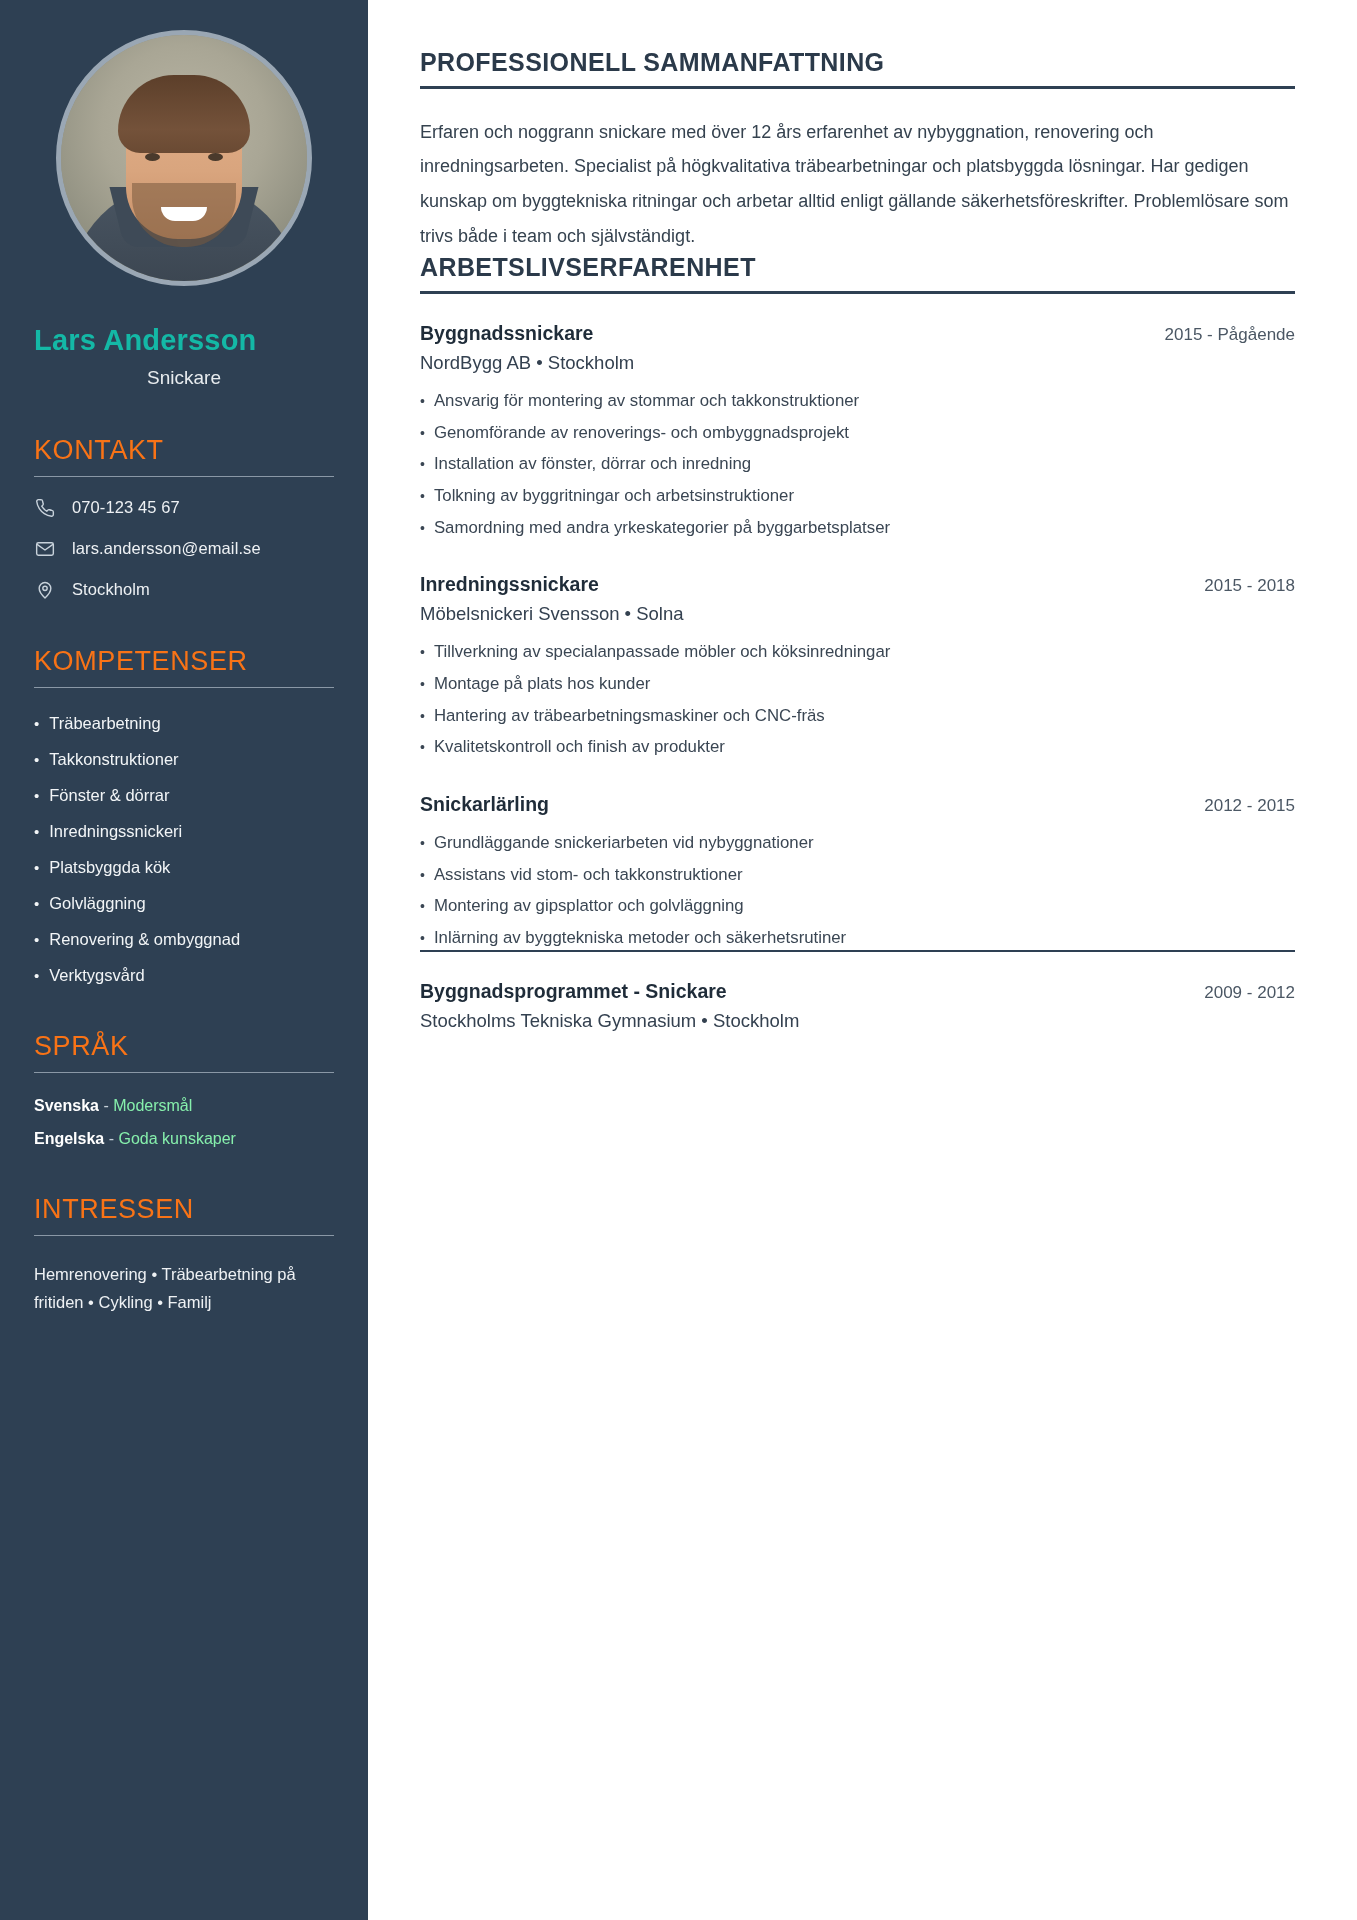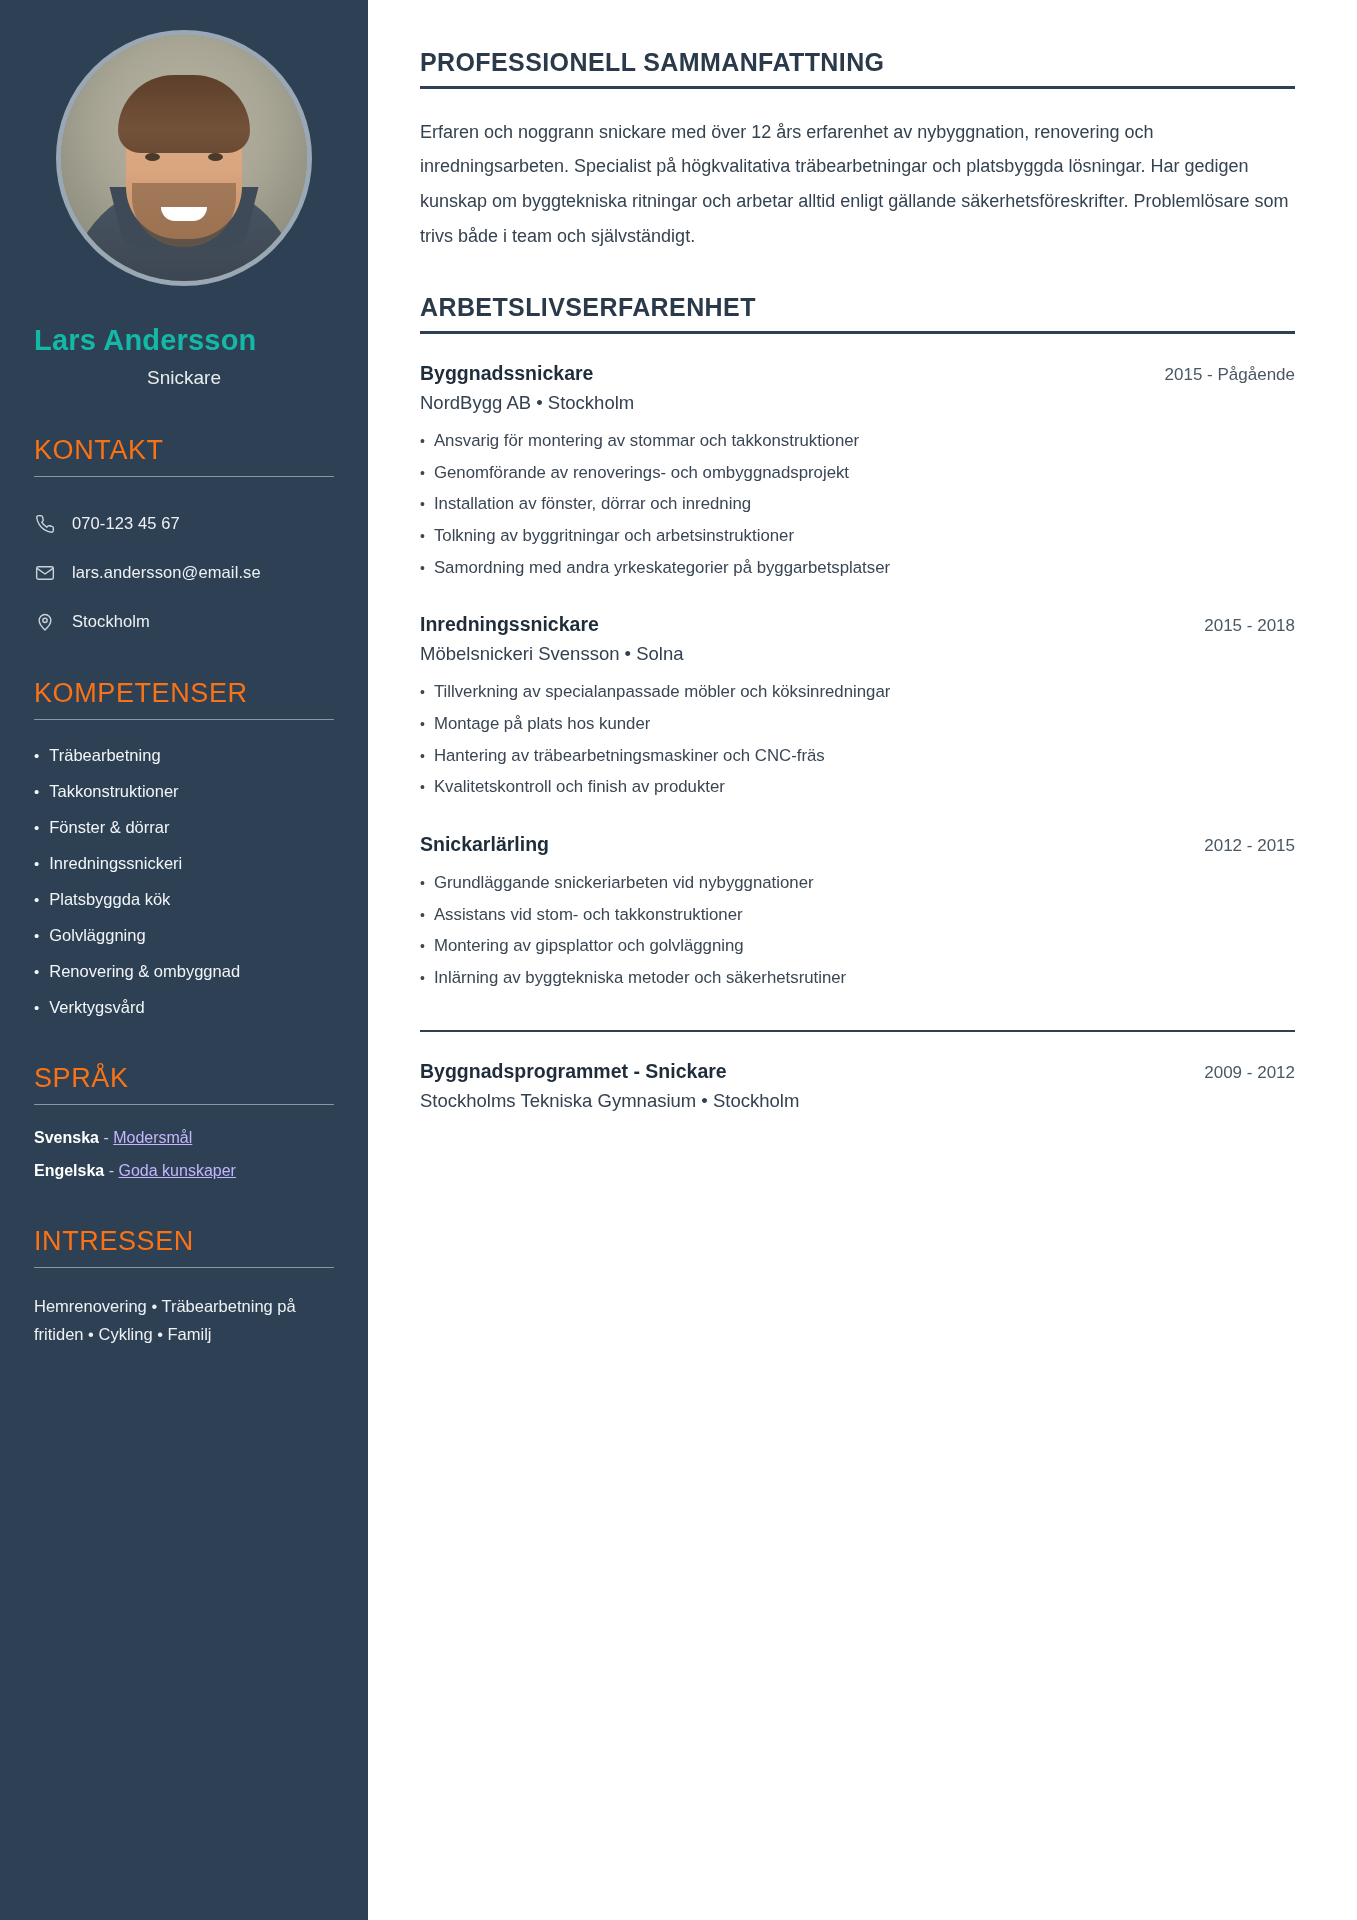--- a/index.html
+++ b/index.html
@@ -161,24 +161,24 @@
     padding-bottom: 10px;
   }
 
   .side-rule {
     height: 1px;
     background: #8a98a6;
     width: 100%;
   }
 
   .contact-list {
-    margin-top: 36px;
+    margin-top: 20px;
     display: flex;
     flex-direction: column;
-    gap: 28px;
+    gap: 20px;
   }
 
   .contact-row {
     display: flex;
     align-items: center;
     gap: 17px;
   }
 
   .c-icon {
     width: 21px;
@@ -217,38 +217,38 @@
     display: flex;
     flex-direction: column;
     gap: 15px;
   }
   .lang-row {
     font-size: 16px;
     color: #e7ebef;
   }
   .lang-name { font-weight: bold; color: #ffffff; }
   .lang-sep { color: #c7d0d8; }
-  .lang-level { color: #c4b5fd; text-decoration: underline; }
+  .lang-level { color: #86efac; }
 
   .interest-text {
     margin-top: 24px;
     font-size: 16.5px;
     line-height: 1.72;
     color: #eef1f4;
   }
 
   
   .main {
     flex: 1;
     height: 1352px;
     background: #ffffff;
     padding: 48px 62px 0 52px;
   }
 
-  .main-section + .main-section { margin-top: 40px; }
+  .main-section + .main-section { }
 
   .main-heading {
     font-size: 25px;
     font-weight: bold;
     color: #2b3a4a;
     letter-spacing: 0.4px;
     padding-bottom: 9px;
   }
 
   .main-rule {

